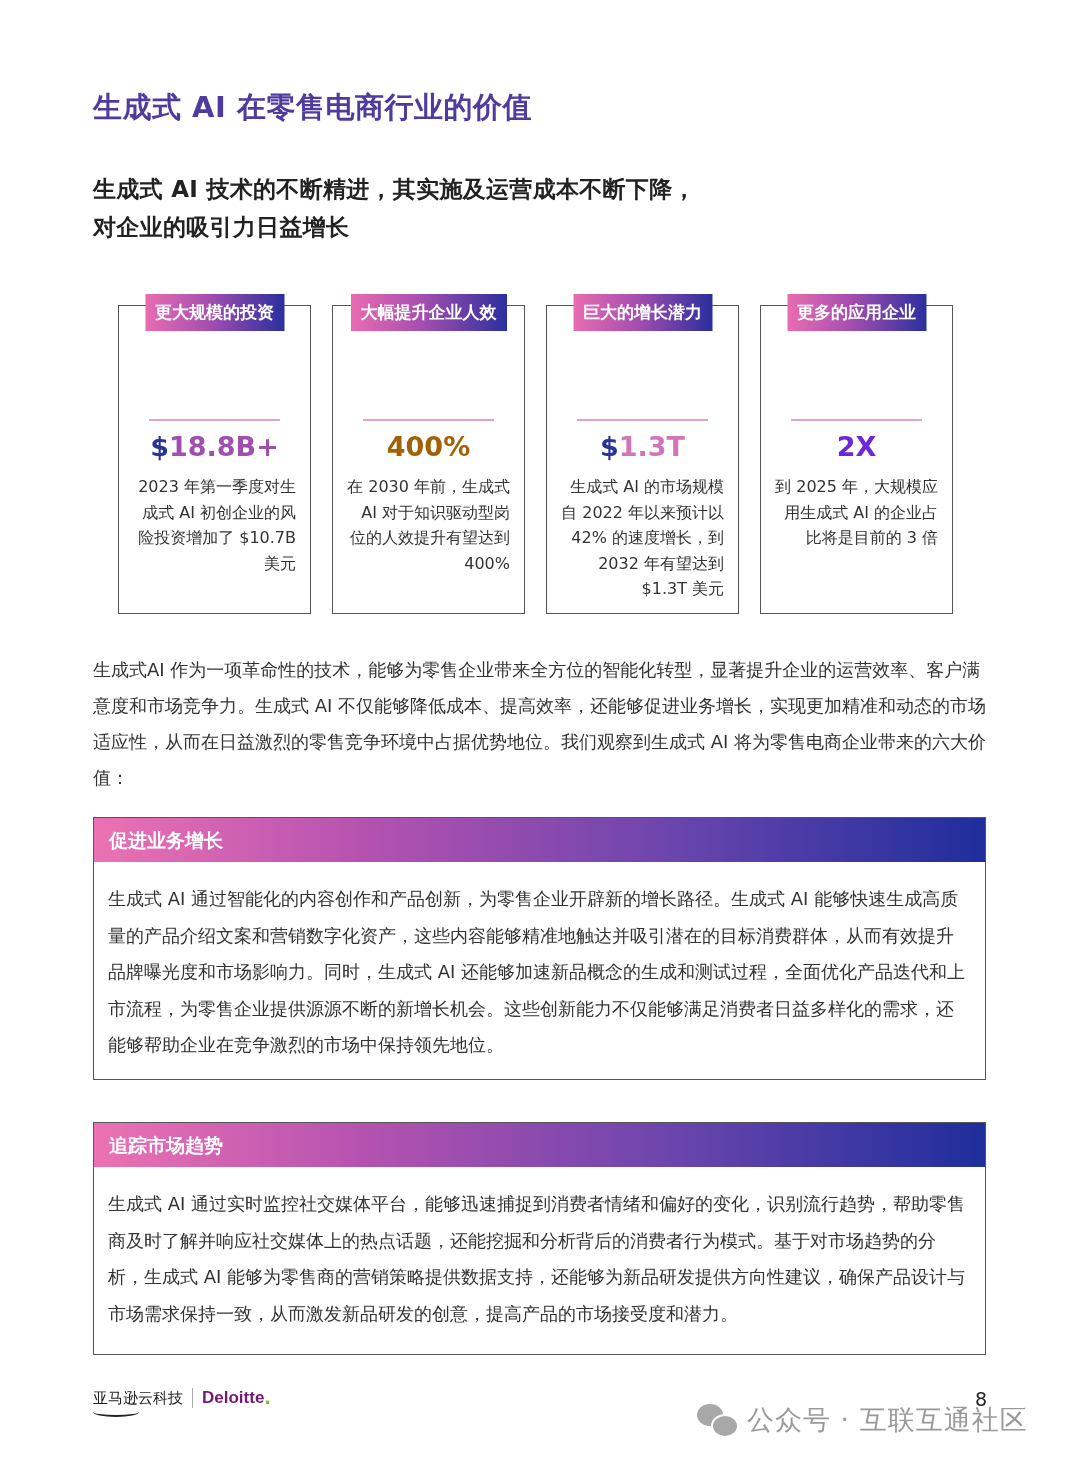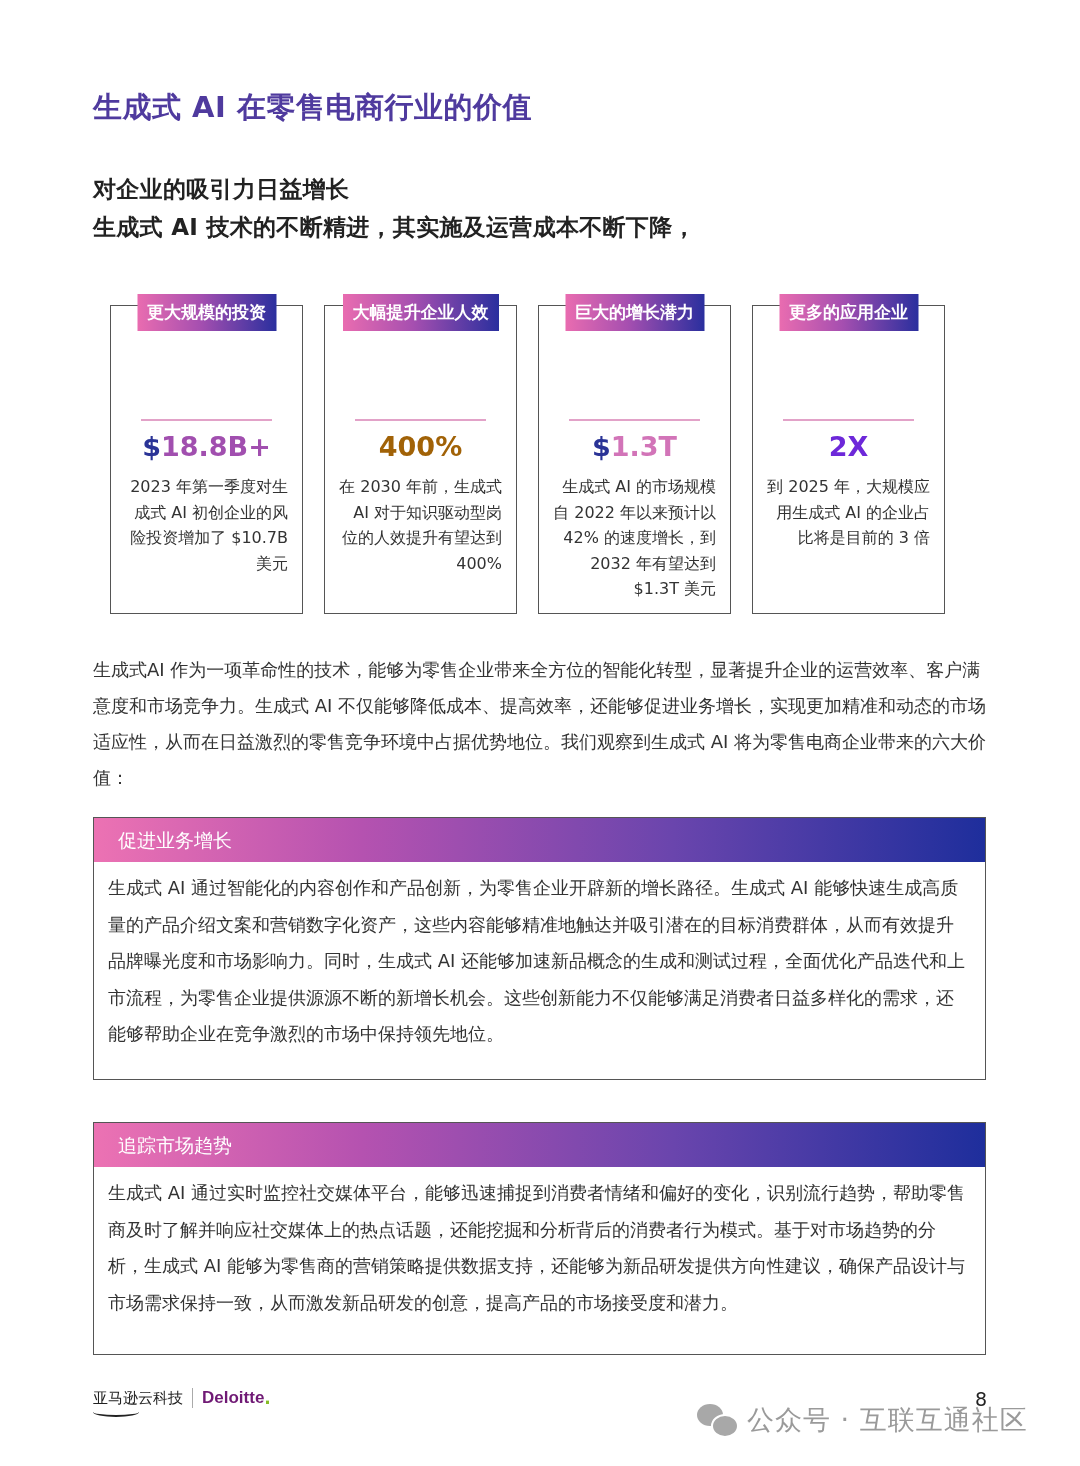--- a/index.html
+++ b/index.html
@@ -9,21 +9,21 @@
     overflow: hidden;
   }
   .page-title {
     position: absolute; left: 93px; top: 88px; font-size: 29px; font-weight: bold;
     color: #4f3a9e; letter-spacing: 0.5px;
   }
   .subtitle {
     position: absolute; left: 93px; top: 170px; font-size: 23px; font-weight: bold;
     color: #222; line-height: 38px; letter-spacing: 0.3px;
   }
-  .cards { position: absolute; left: 110px; top: 293px; width: 840px; height: 325px; }
+  .cards { position: absolute; left: 118px; top: 293px; width: 840px; height: 325px; }
   .card {
     position: absolute; top: 12px; width: 193px; height: 309px;
     border: 1.5px solid #555; background: #fff; box-sizing: border-box;
   }
   .card-tag {
     position: absolute; top: -12px; left: 50%; transform: translateX(-50%);
     height: 37px; line-height: 37px; padding: 0 10px; white-space: nowrap;
     color: #fff; font-weight: bold; font-size: 17px;
     background: linear-gradient(90deg, #e96cb0 0%, #a64fb0 45%, #2a2f9e 100%);
   }
@@ -45,26 +45,26 @@
   .v4 .rest { color: #6d28d9; }
   .intro {
     position: absolute; left: 93px; top: 652px; width: 900px;
     font-size: 18px; line-height: 36px; color: #333;
   }
   .box {
     position: absolute; left: 93px; width: 893px; border: 1.5px solid #555;
     box-sizing: border-box; background: #fff;
   }
   .box-header {
-    height: 44px; line-height: 44px; padding-left: 24px; color: #fff;
-    font-size: 19px; font-weight: normal;
+    height: 44px; line-height: 44px; padding-left: 15px; color: #fff;
+    font-size: 19px; font-weight: bold;
     background: linear-gradient(90deg, #ec72b3 0%, #b552b0 30%, #6a45ad 65%, #1e2e9c 100%);
   }
   .box-body {
-    padding: 8px 14px 0 14px; font-size: 18px; line-height: 36.5px; color: #333;
+    padding: 19px 14px 0 14px; font-size: 18px; line-height: 36.5px; color: #333;
   }
   .footer-logo { position: absolute; left: 93px; top: 1388px; display: flex; align-items: center; }
   .aws-text { font-size: 15px; font-weight: normal; color: #222; position: relative; }
   .aws-smile {
     position: absolute; left: 0; top: 18px; width: 46px; height: 8px;
     border-bottom: 2px solid #222; border-radius: 0 0 50% 50%;
   }
   .logo-sep { width: 1px; height: 20px; background: #aaa; margin: 0 9px; }
   .deloitte { font-size: 17px; font-weight: bold; color: #701a75; font-family: "Liberation Sans", sans-serif; }
   .deloitte-dot { color: #86bc25; font-weight: bold; font-size: 17px; }
@@ -76,22 +76,22 @@
   .wechat-icon { width: 42px; height: 36px; position: relative; margin-right: 8px; }
   .bubble1 { position: absolute; left: 0; top: 2px; width: 26px; height: 22px; border-radius: 50%; background: #a8a8a8; }
   .bubble2 { position: absolute; left: 14px; top: 12px; width: 24px; height: 20px; border-radius: 50%; background: #a8a8a8; border: 2px solid #fff; }
 </style>
 </head>
 <body>
 
 <div class="page-title">生成式 AI 在零售电商行业的价值</div>
 
 <div class="subtitle">
+  <div>生成式 AI 技术的不断精进，其实施及运营成本不断下降，</div>
   <div>对企业的吸引力日益增长</div>
-  <div>生成式 AI 技术的不断精进，其实施及运营成本不断下降，</div>
 </div>
 
 <div class="cards">
   <div class="card v1" style="left:0;">
     <div class="card-tag">更大规模的投资</div>
     <div class="card-line"></div>
     <div class="card-value"><span class="dollar">$</span><span class="rest">18.8B+</span></div>
     <div class="card-desc">2023 年第一季度对生成式 AI 初创企业的风险投资增加了 $10.7B 美元</div>
   </div>
   <div class="card v2" style="left:214px;">

